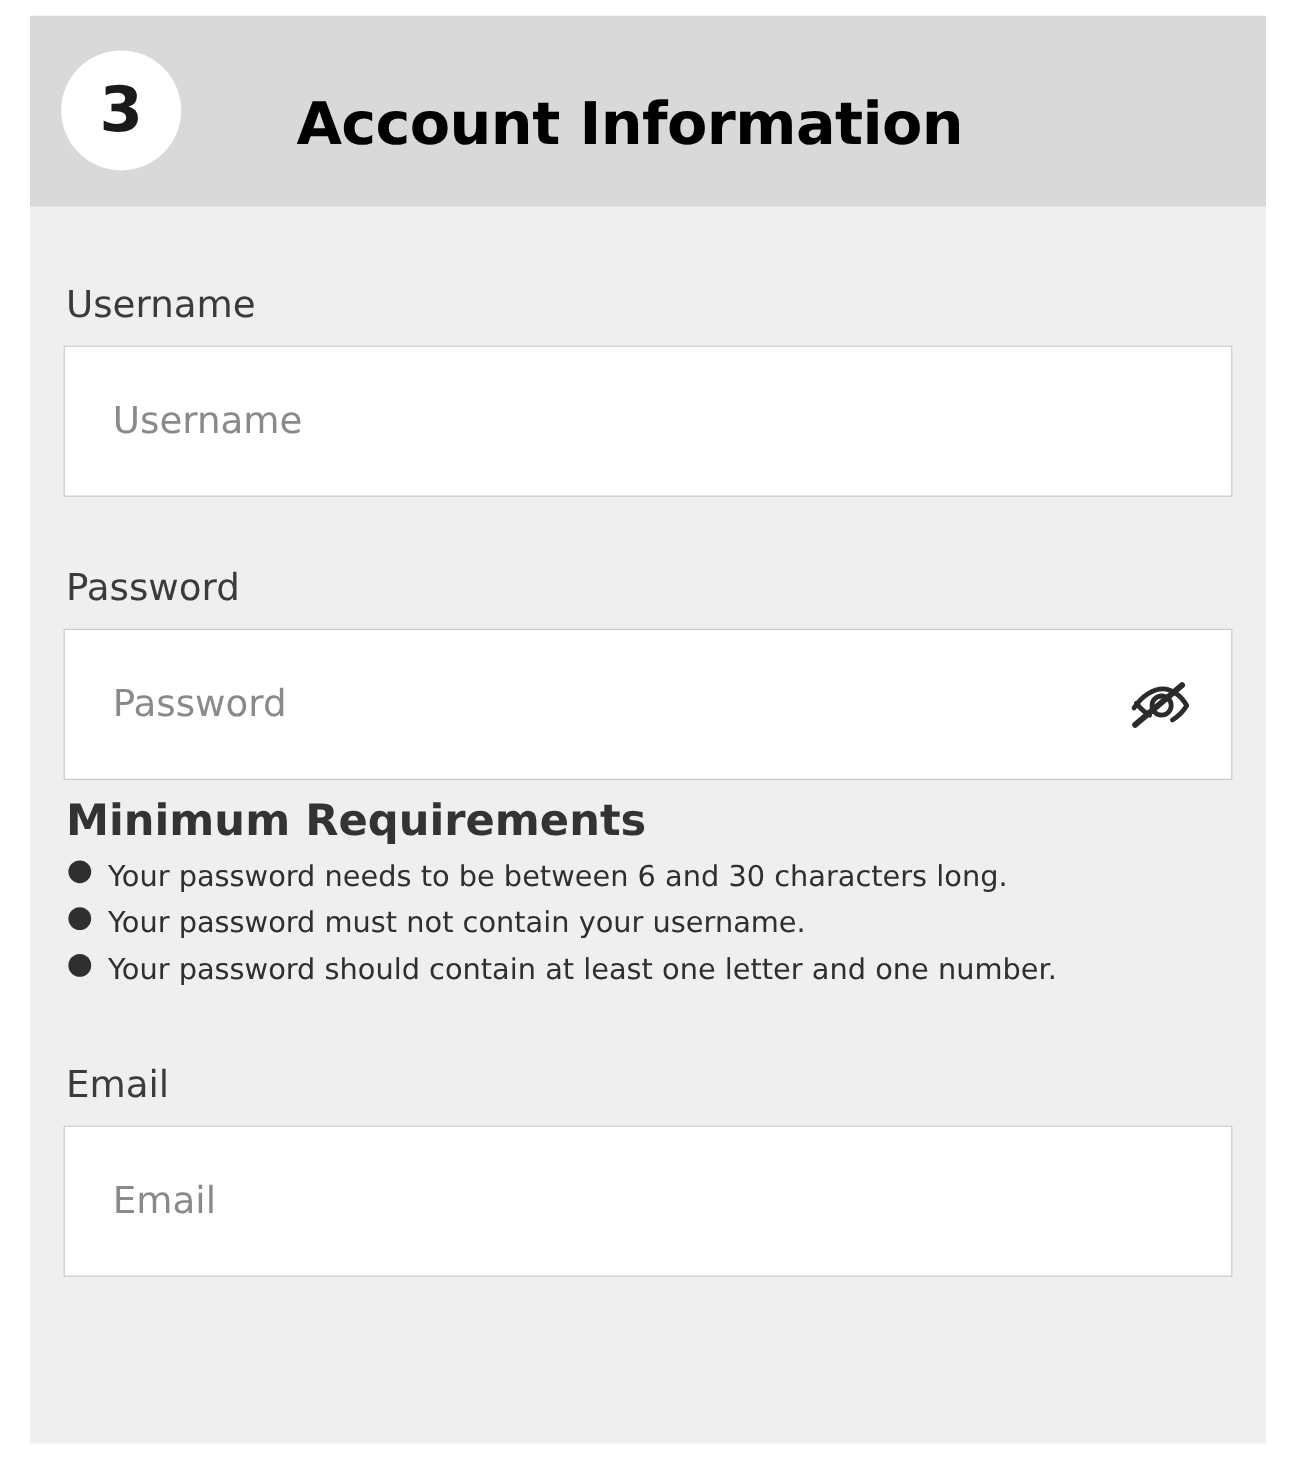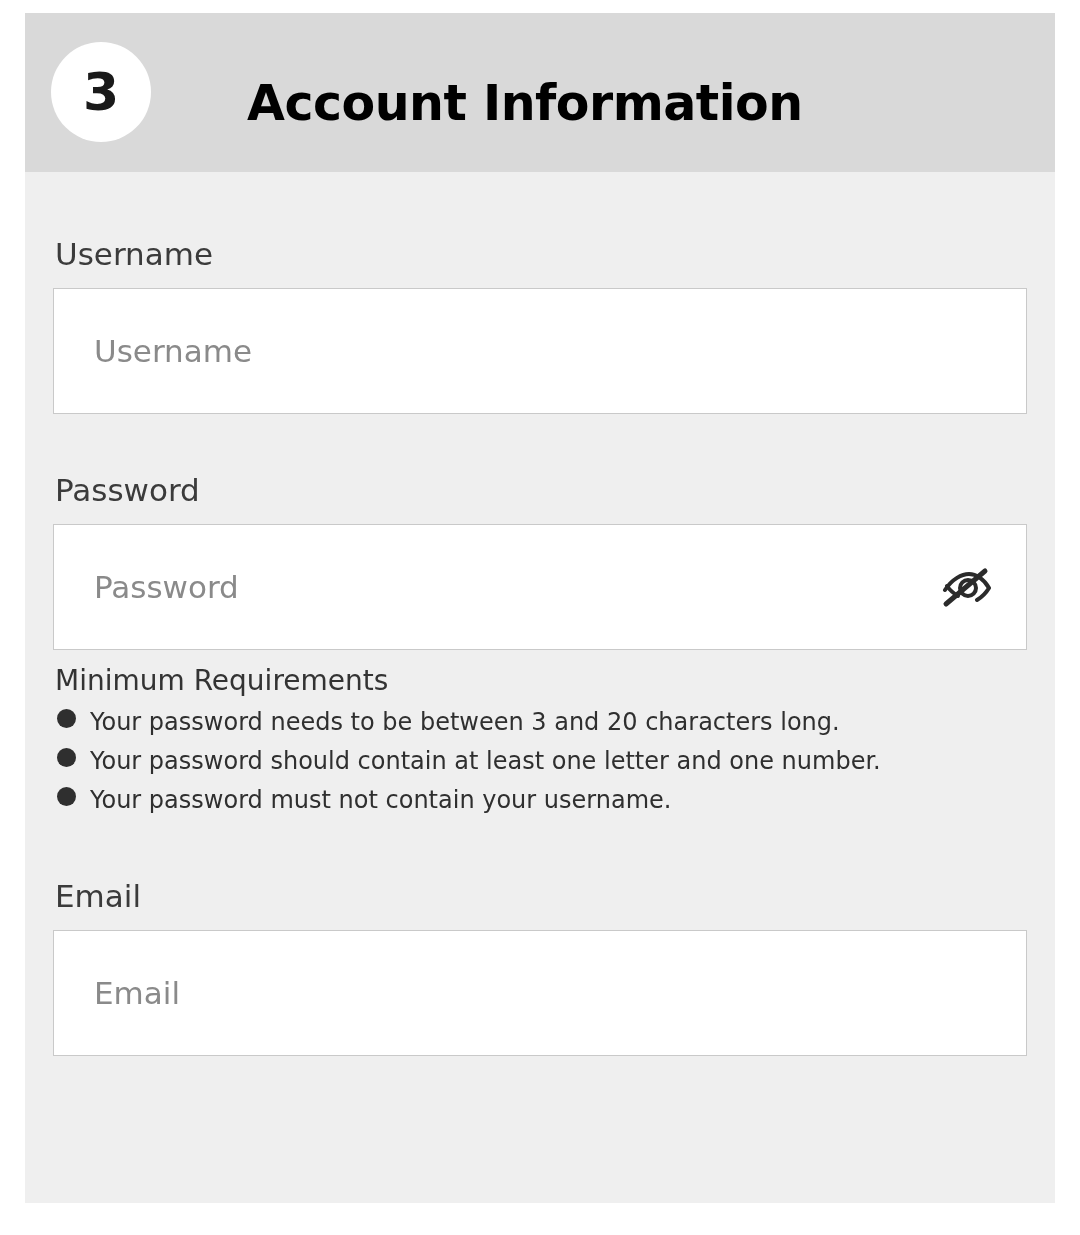--- a/index.html
+++ b/index.html
@@ -104,22 +104,22 @@
     justify-content: center;
     background: transparent;
     border: none;
     padding: 0;
   }
 
   .spacer-lg { height: 58px; }
 
   
   .req-title {
-    font-size: 28px;
-    font-weight: normal;
+    font-size: 36px;
+    font-weight: bold;
     color: #333333;
     margin: 14px 0 6px 2px;
   }
   .req-list {
     list-style: none;
     margin: 0;
     padding: 0 0 0 4px;
   }
   .req-list li {
     display: flex;
@@ -176,30 +176,30 @@
           </svg>
         </button>
       </div>
     </div>
 
     <div>
       <div class="req-title">Minimum Requirements</div>
       <ul class="req-list">
         <li>
           <span class="bullet"></span>
-          <span>Your password needs to be between 3 and 20 characters long.</span>
+          <span>Your password needs to be between 6 and 30 characters long.</span>
+        </li>
+        <li>
+          <span class="bullet"></span>
+          <span>Your password must not contain your username.</span>
         </li>
         <li>
           <span class="bullet"></span>
           <span>Your password should contain at least one letter and one number.</span>
         </li>
-        <li>
-          <span class="bullet"></span>
-          <span>Your password must not contain your username.</span>
-        </li>
       </ul>
     </div>
 
     <div class="spacer-lg"></div>
 
     <div>
       <div class="field-label">Email</div>
       <div class="input-wrap">
         <input class="text-input" type="text" placeholder="Email" style="">
       </div>

